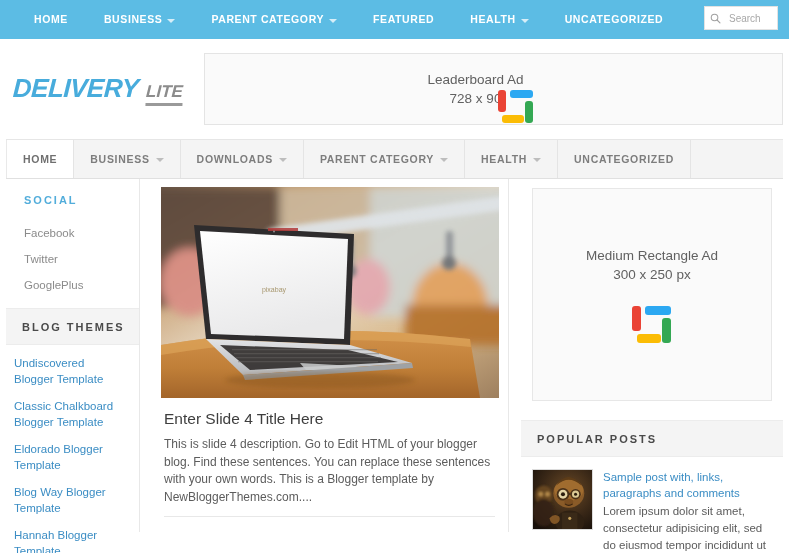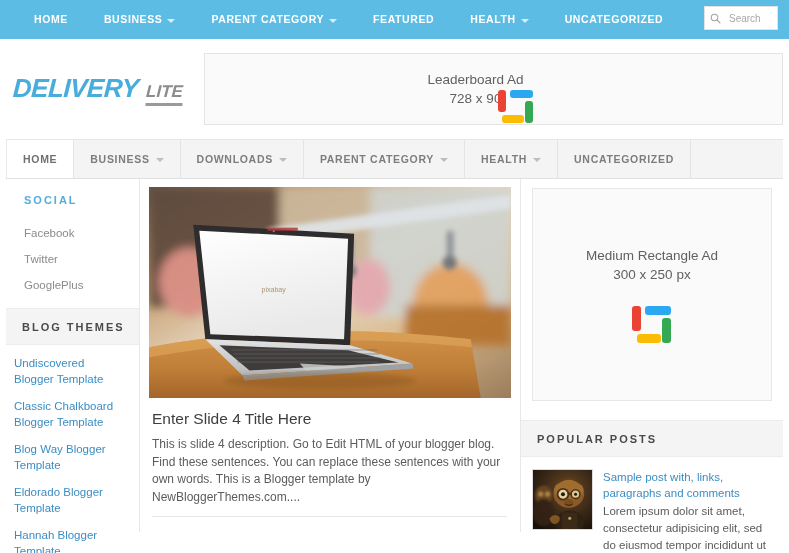--- a/index.html
+++ b/index.html
@@ -158,20 +158,21 @@
     border-top: 4px solid #bdbdbd;
     display: inline-block;
     position: relative; top: 1px;
   }
 
   
   .body {
     display: flex;
     margin: 0 6px;
     height: 353px;
+    gap: 12px;
   }
   .sidebar-left {
     width: 134px;
     border-right: 1px solid #e8e8e8;
     background: #fff;
     flex: 0 0 134px;
   }
   .widget-title-blue {
     color: #52ADDB;
     font-size: 11px;
@@ -395,22 +396,22 @@
       <div class="social-list">
         <div class="social-item">Facebook</div>
         <div class="social-item">Twitter</div>
         <div class="social-item">GooglePlus</div>
       </div>
 
       <div class="widget-title-dark">BLOG THEMES</div>
       <div class="themes-list">
         <div class="theme-item">Undiscovered Blogger Template</div>
         <div class="theme-item">Classic Chalkboard Blogger Template</div>
+        <div class="theme-item">Eldorado Blogger Template</div>
         <div class="theme-item">Blog Way Blogger Template</div>
-        <div class="theme-item">Eldorado Blogger Template</div>
         <div class="theme-item">Hannah Blogger Template</div>
       </div>
     </div>
 
     <div class="main-col">
       <div class="slider-img">
         <svg width="100%" height="100%" viewBox="0 0 360 211" preserveAspectRatio="xMidYMid slice">
           <defs>
             <linearGradient id="bgblur" x1="0" y1="0" x2="1" y2="1">
               <stop offset="0%" stop-color="#6b5a4a"></stop>

